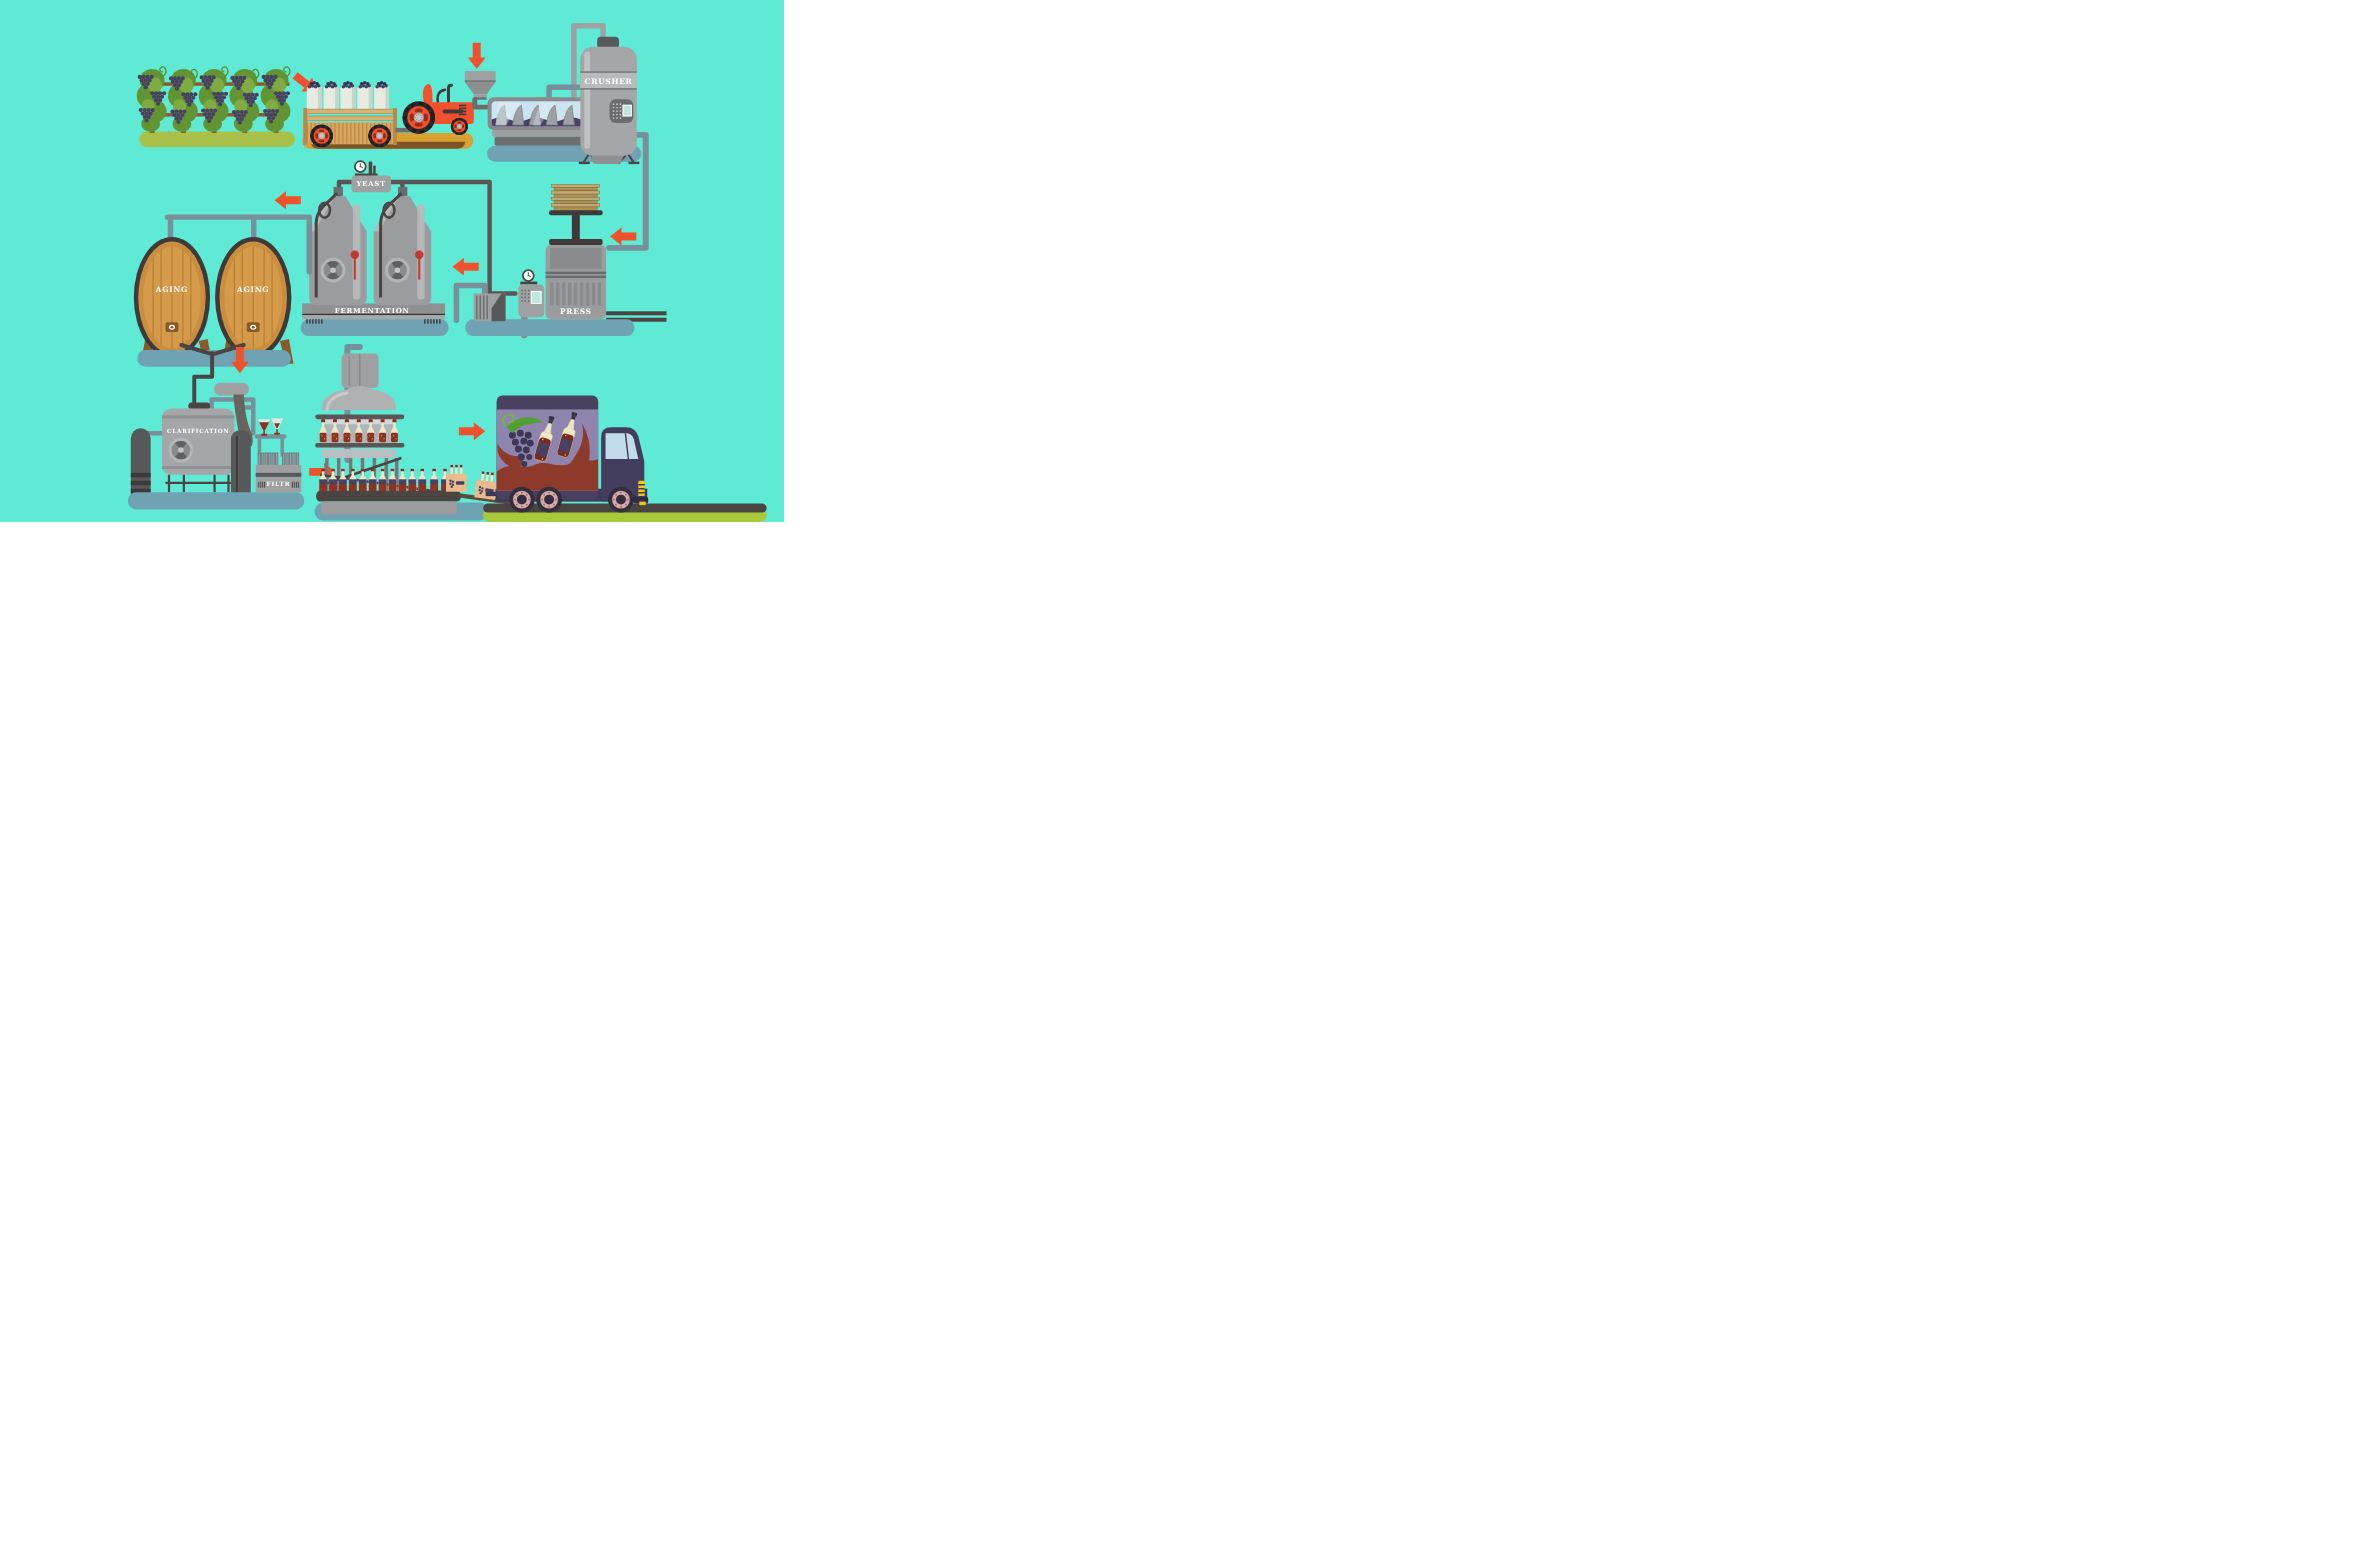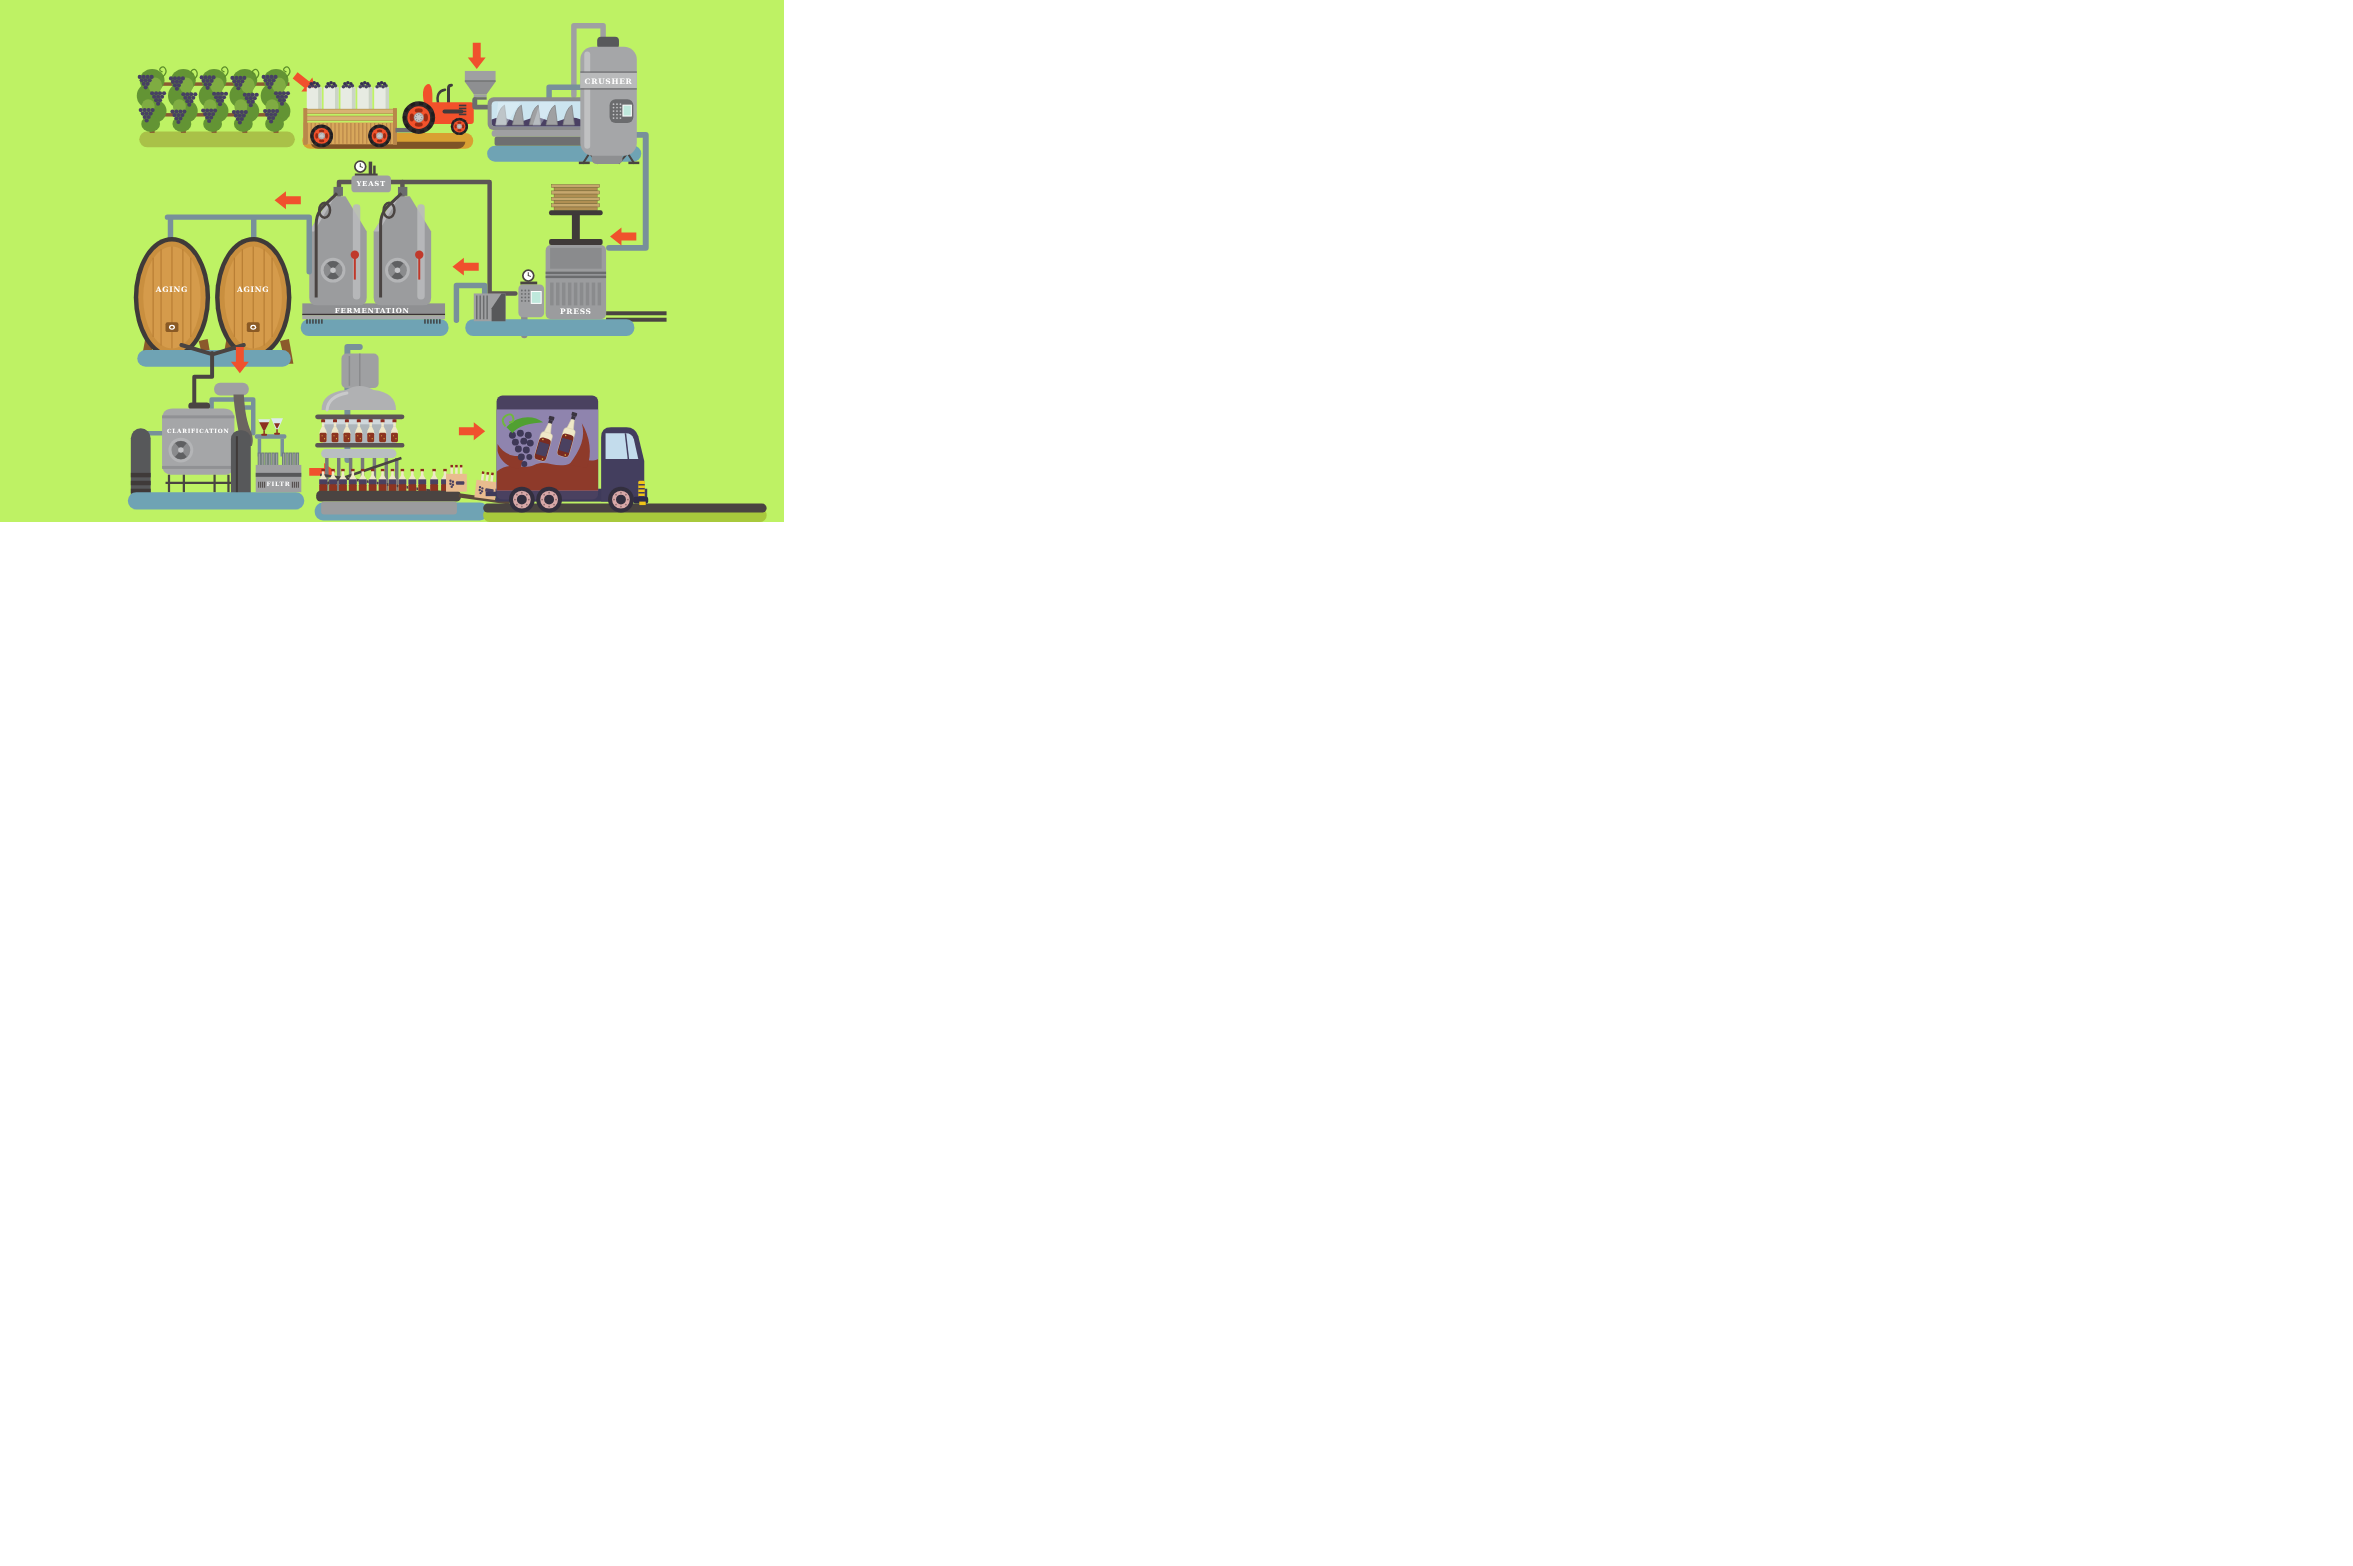--- a/index.html
+++ b/index.html
@@ -1,16 +1,16 @@
 <!DOCTYPE html>
 <html style="font-size:8px"><head>
 <meta charset="utf-8">
 <style>
   html,body{margin:0;padding:0;background:#ffffff;}
-  #canvas{position:relative;width:784px;height:522px;background:#bef264;overflow:hidden;
+  #canvas{position:relative;width:784px;height:522px;background:#5eead4;overflow:hidden;
           font-family:"Liberation Sans",sans-serif;}
   svg{position:absolute;inset:0;}
   .lbl{font-family:"DejaVu Serif",serif;font-weight:bold;fill:#ffffff;letter-spacing:1.5px;}
   .pipe{fill:none;stroke-linecap:round;stroke-linejoin:round;}
 </style>
 </head>
 <body>
 
 <div id="canvas">
 <svg viewBox="0 0 1582 1053" width="784" height="522">

